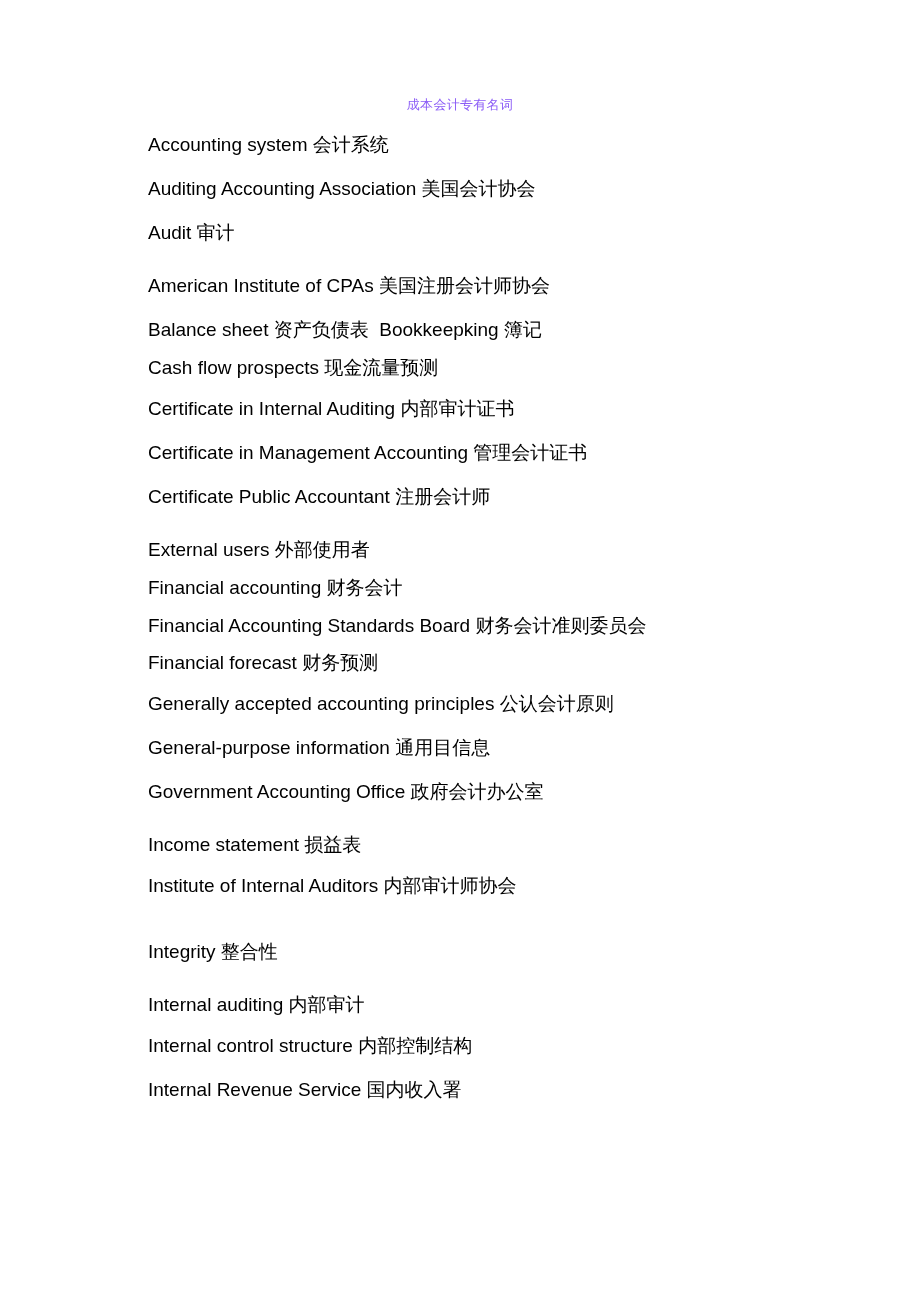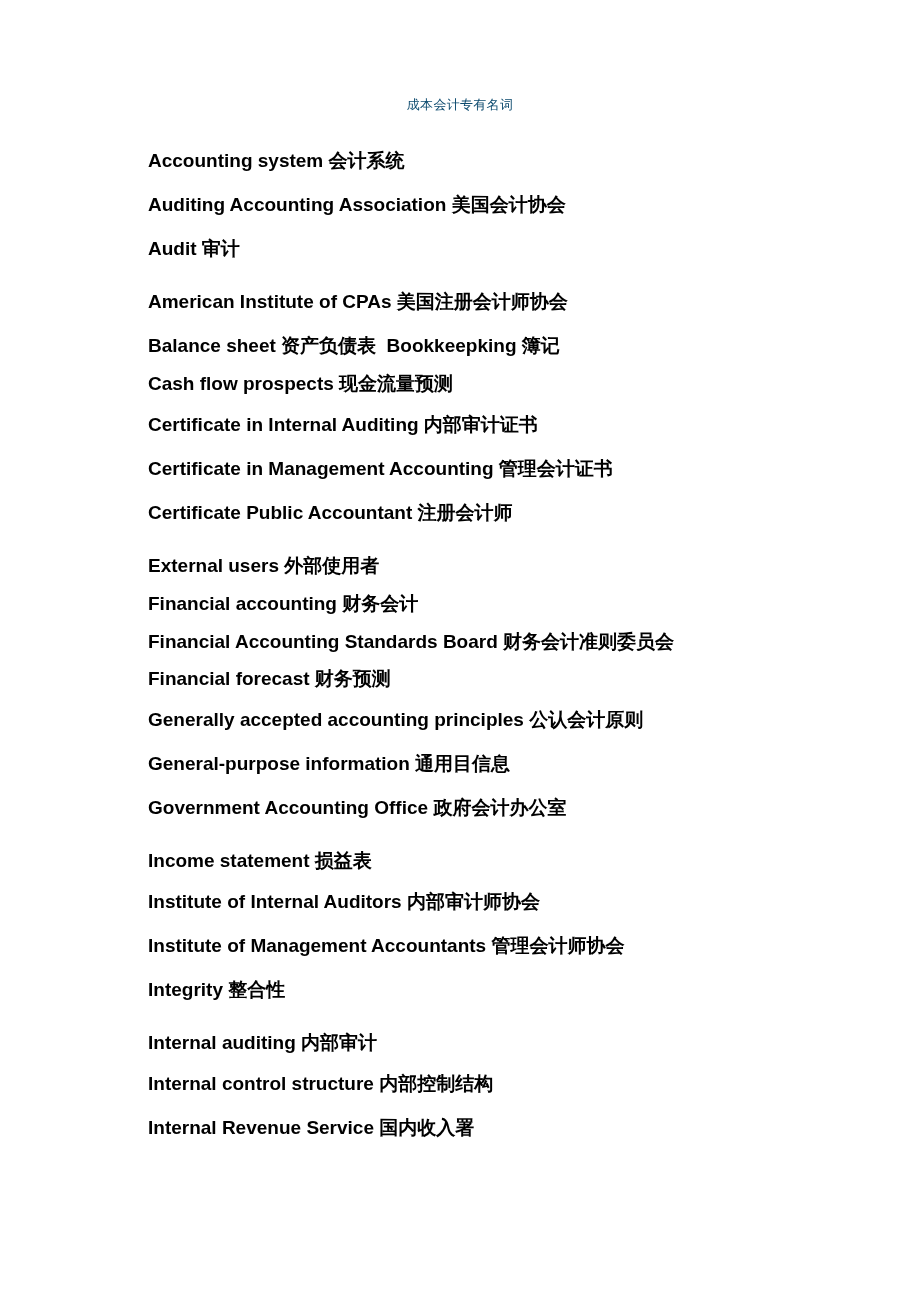--- a/index.html
+++ b/index.html
@@ -23,29 +23,28 @@
     box-sizing: border-box;
   }
   .doc-header {
     position: absolute;
     top: 96px;
     left: 0;
     width: 920px;
     text-align: center;
     font-size: 13px;
     line-height: 18px;
-    color: #0c4a6e;
+    color: #8b5cf6;
     letter-spacing: 0.3px;
   }
   .body-block {
     position: absolute;
-    top: 150px;
+    top: 134px;
     left: 148px;
     width: 700px;
-    font-weight: bold;
   }
   .term-line {
     font-size: 19px;
     line-height: 22px;
     color: #000000;
     white-space: pre;
     margin: 0;
     padding: 0;
   }
   
@@ -127,21 +126,20 @@
       </div>
       <div class="term-row">
         <div class="term-line">Income statement 损益表</div>
         <div style="height: 19px;"></div>
       </div>
       <div class="term-row">
         <div class="term-line">Institute of Internal Auditors 内部审计师协会</div>
         <div style="height: 22px;"></div>
       </div>
       <div class="term-row">
-        <div class="term-line">Institute of Management Accountants 管理会计师协会</div>
         <div style="height: 22px;"></div>
       </div>
       <div class="term-row">
         <div class="term-line">Integrity 整合性</div>
         <div style="height: 31px;"></div>
       </div>
       <div class="term-row">
         <div class="term-line">Internal auditing 内部审计</div>
         <div style="height: 19px;"></div>
       </div>

